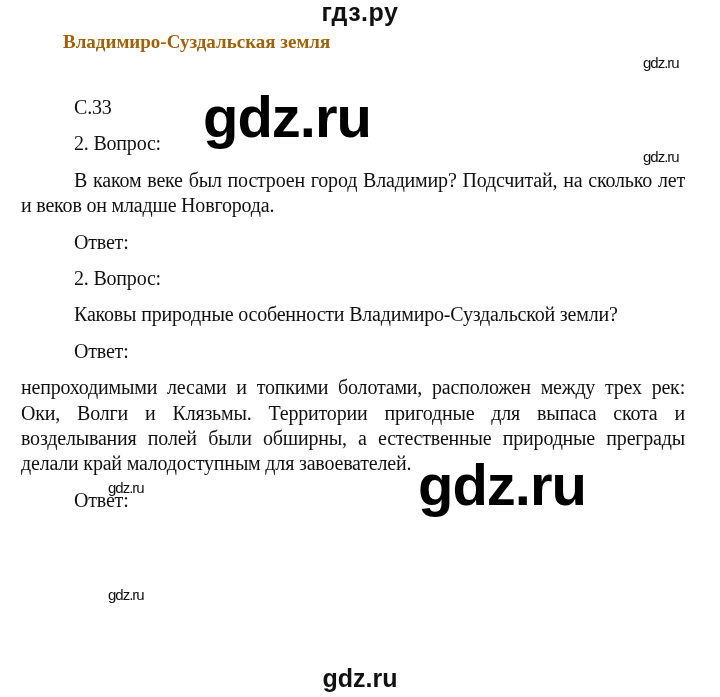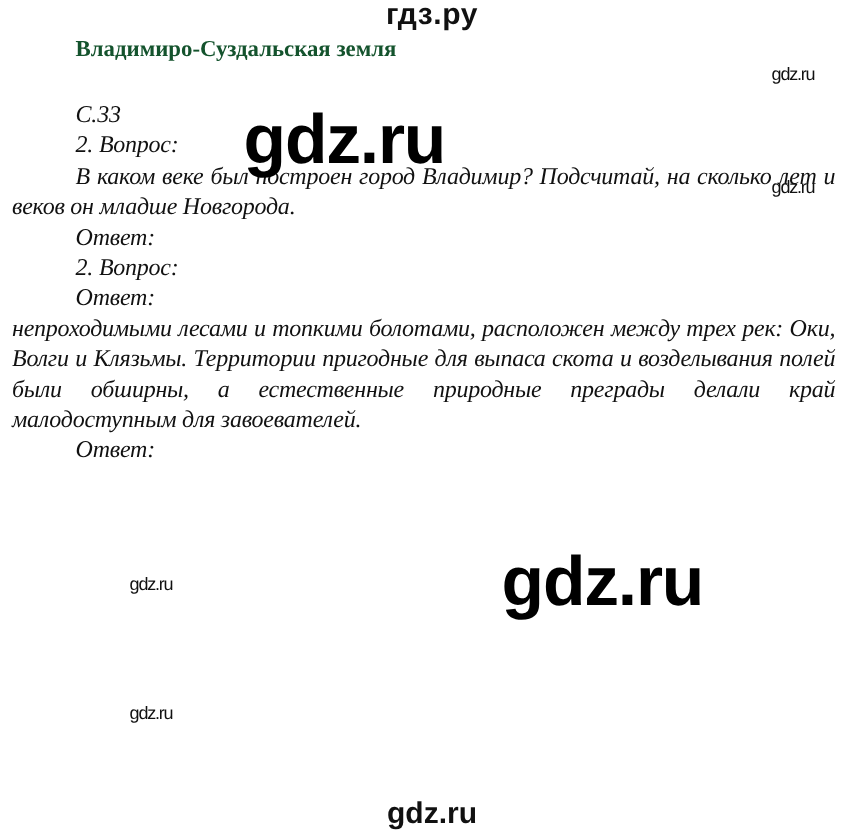--- a/index.html
+++ b/index.html
@@ -38,21 +38,21 @@
       font-size: 25px;
       color: #111;
     }
     .doc-title {
       position: absolute;
       top: 31px;
       left: 63px;
       font-family: "Liberation Serif", serif;
       font-weight: bold;
       font-size: 19px;
-      color: #14532d;
+      color: #a16207;
     }
     .wm-small {
       position: absolute;
       font-family: "Liberation Sans", sans-serif;
       font-size: 15px;
       letter-spacing: -1px;
       color: #111;
     }
     .wm-big {
       position: absolute;
@@ -66,23 +66,22 @@
     .content {
       position: absolute;
       top: 84px;
       left: 10px;
       width: 686px;
       font-size: 20px;
       line-height: 25.4px;
       letter-spacing: -0.2px;
     }
     .content p {
-      margin: 0;
+      margin: 11px;
       text-indent: 53px;
-      font-style: italic;
     }
     .content p.just-last {
       text-align: justify;
       text-align-last: left;
     }
     .content p.spread {
       text-align: justify;
       text-align-last: justify;
     }
   </style>
@@ -94,20 +93,21 @@
 <div class="doc-title">Владимиро-Суздальская земля</div>
 
 <div class="content">
   <p>С.33</p>
 
   <p>2. Вопрос:</p>
   <p class="just-last">В каком веке был построен город Владимир? Подсчитай, на сколько лет и веков он младше Новгорода.</p>
   <p>Ответ:</p>
 
   <p>2. Вопрос:</p>
+  <p>Каковы природные особенности  Владимиро-Суздальской земли?</p>
   <p>Ответ:</p>
   <p class="just-last" style="text-indent: 0;">непроходимыми лесами и топкими болотами, расположен между трех рек: Оки, Волги и Клязьмы. Территории пригодные для выпаса скота и возделывания полей были обширны, а естественные природные преграды делали край малодоступным для завоевателей.</p>
 
   <p>Ответ:</p>
 </div>
 
 <div class="wm-small" style="top:54px; left:643px;">gdz.ru</div>
 <div class="wm-small" style="top:148px; left:643px;">gdz.ru</div>
 <div class="wm-small" style="top:479px; left:108px;">gdz.ru</div>
 <div class="wm-small" style="top:586px; left:108px;">gdz.ru</div>

